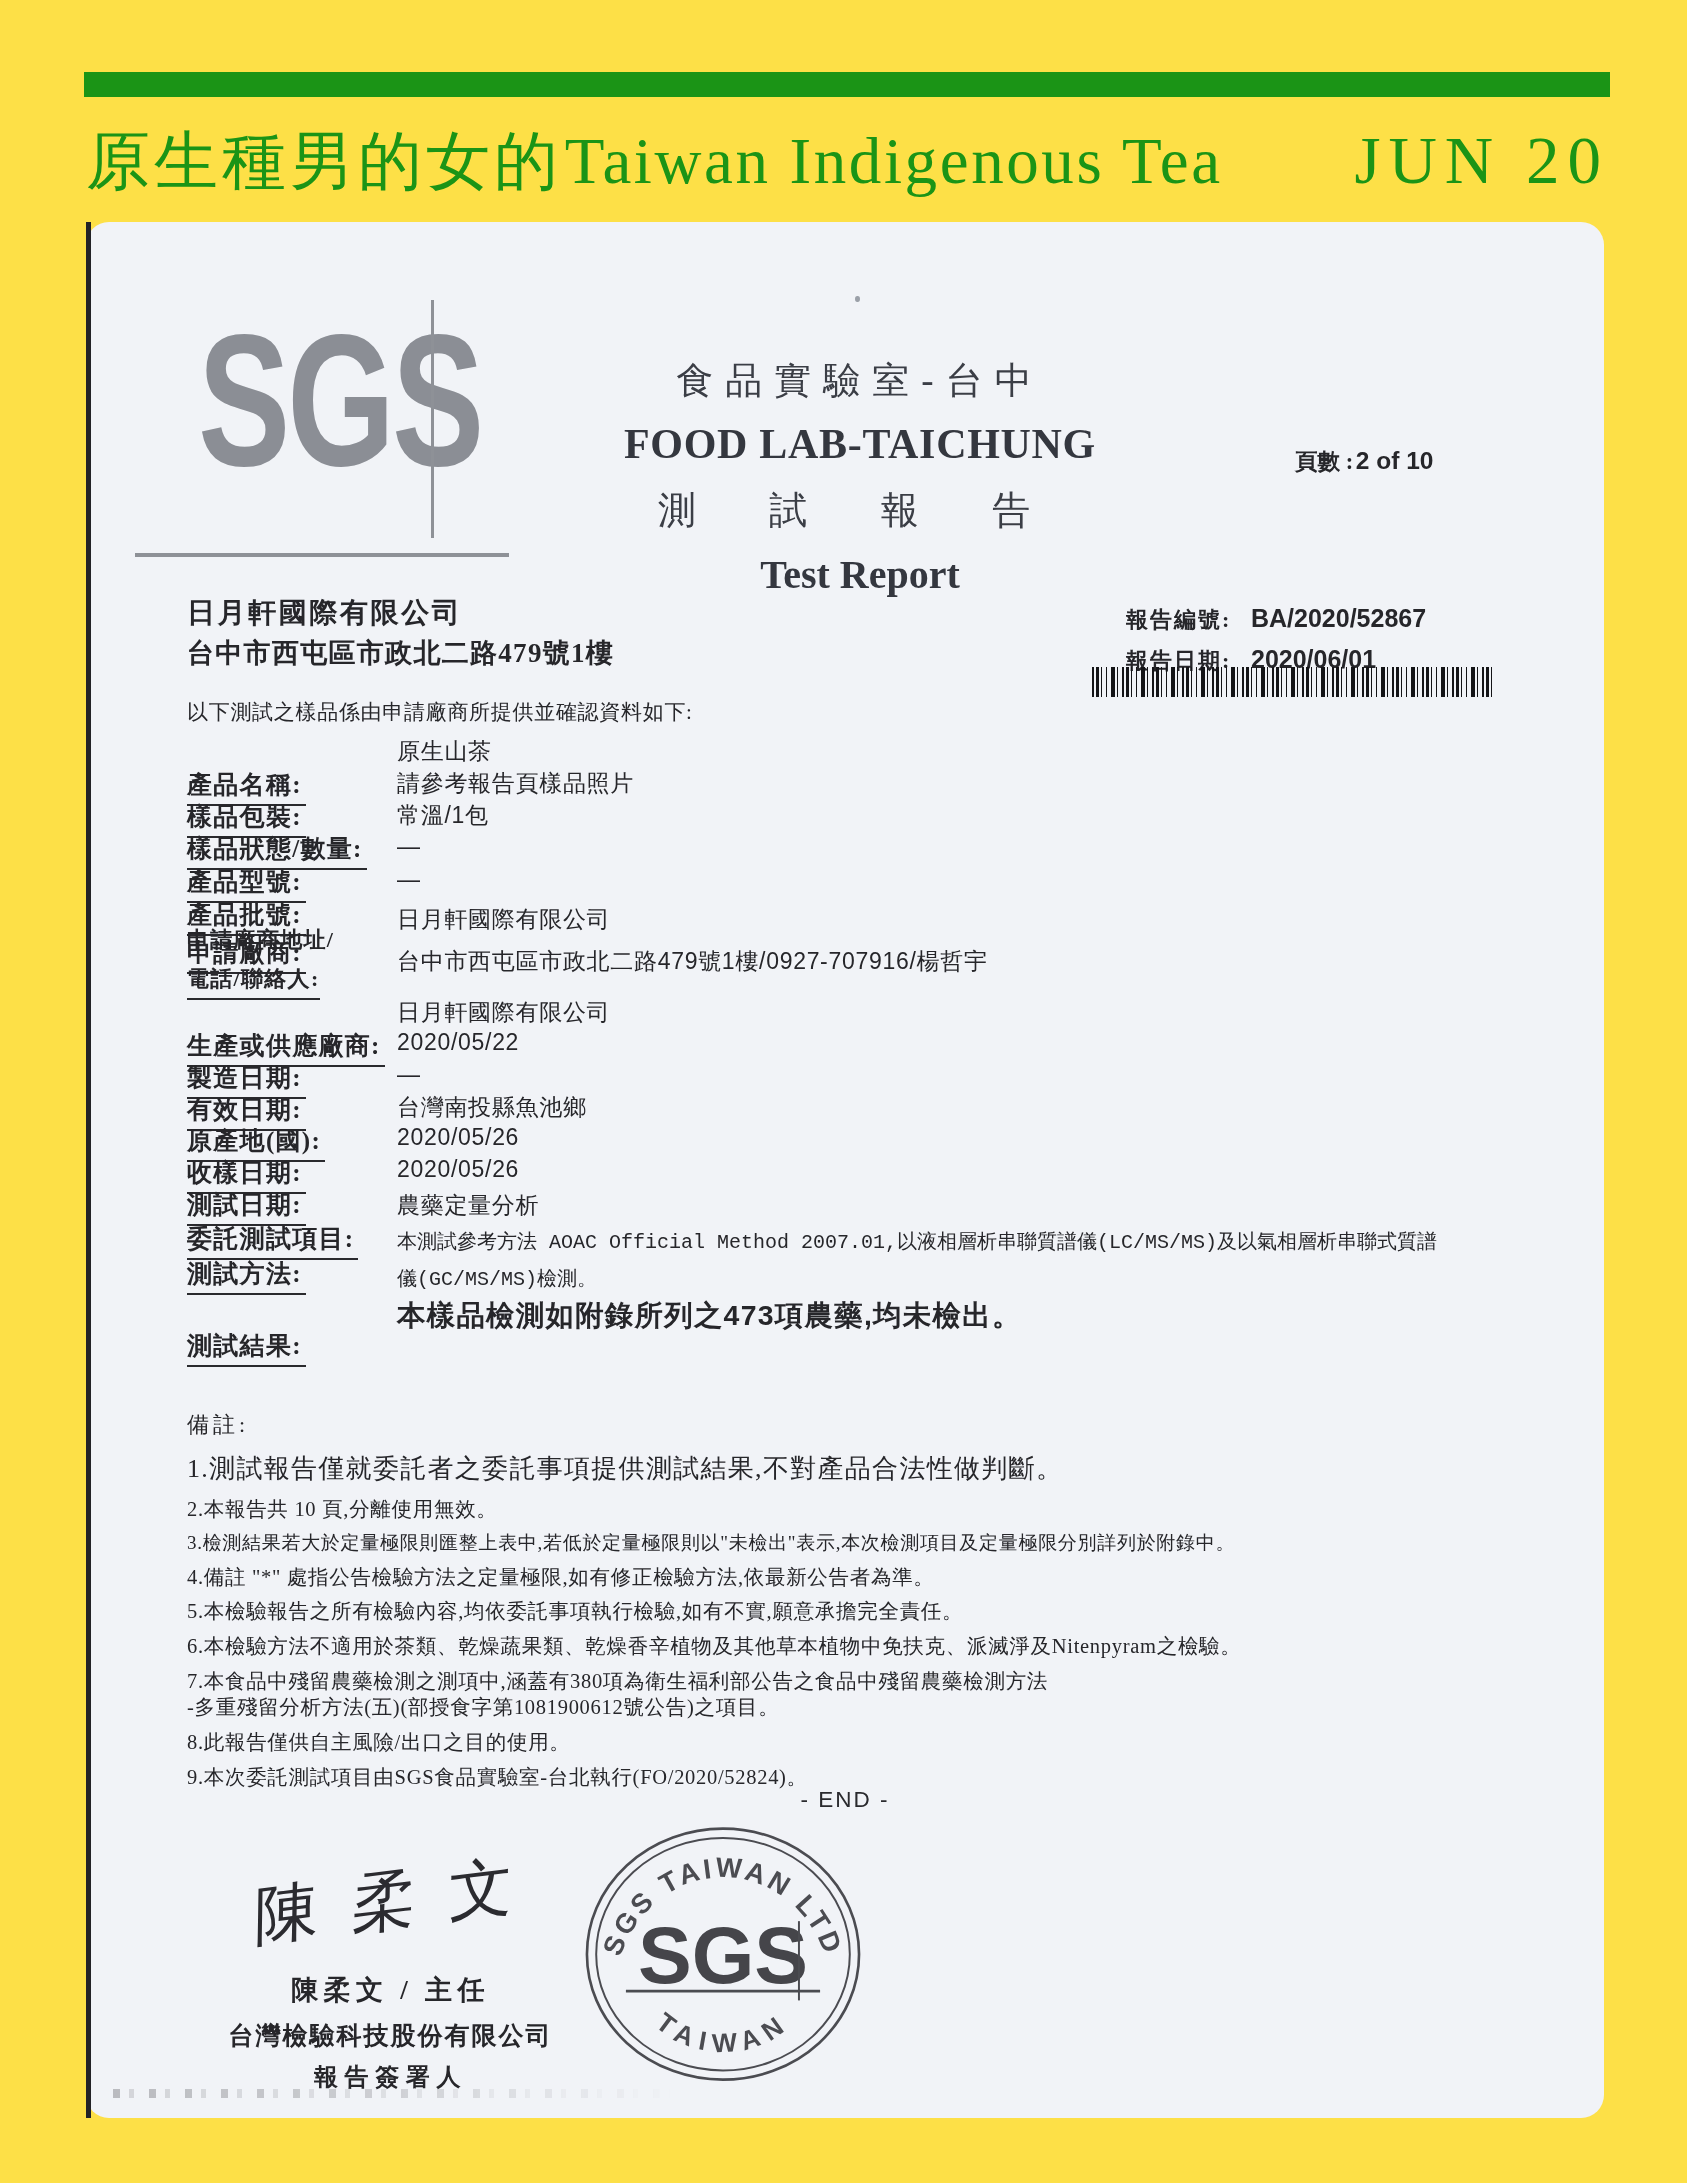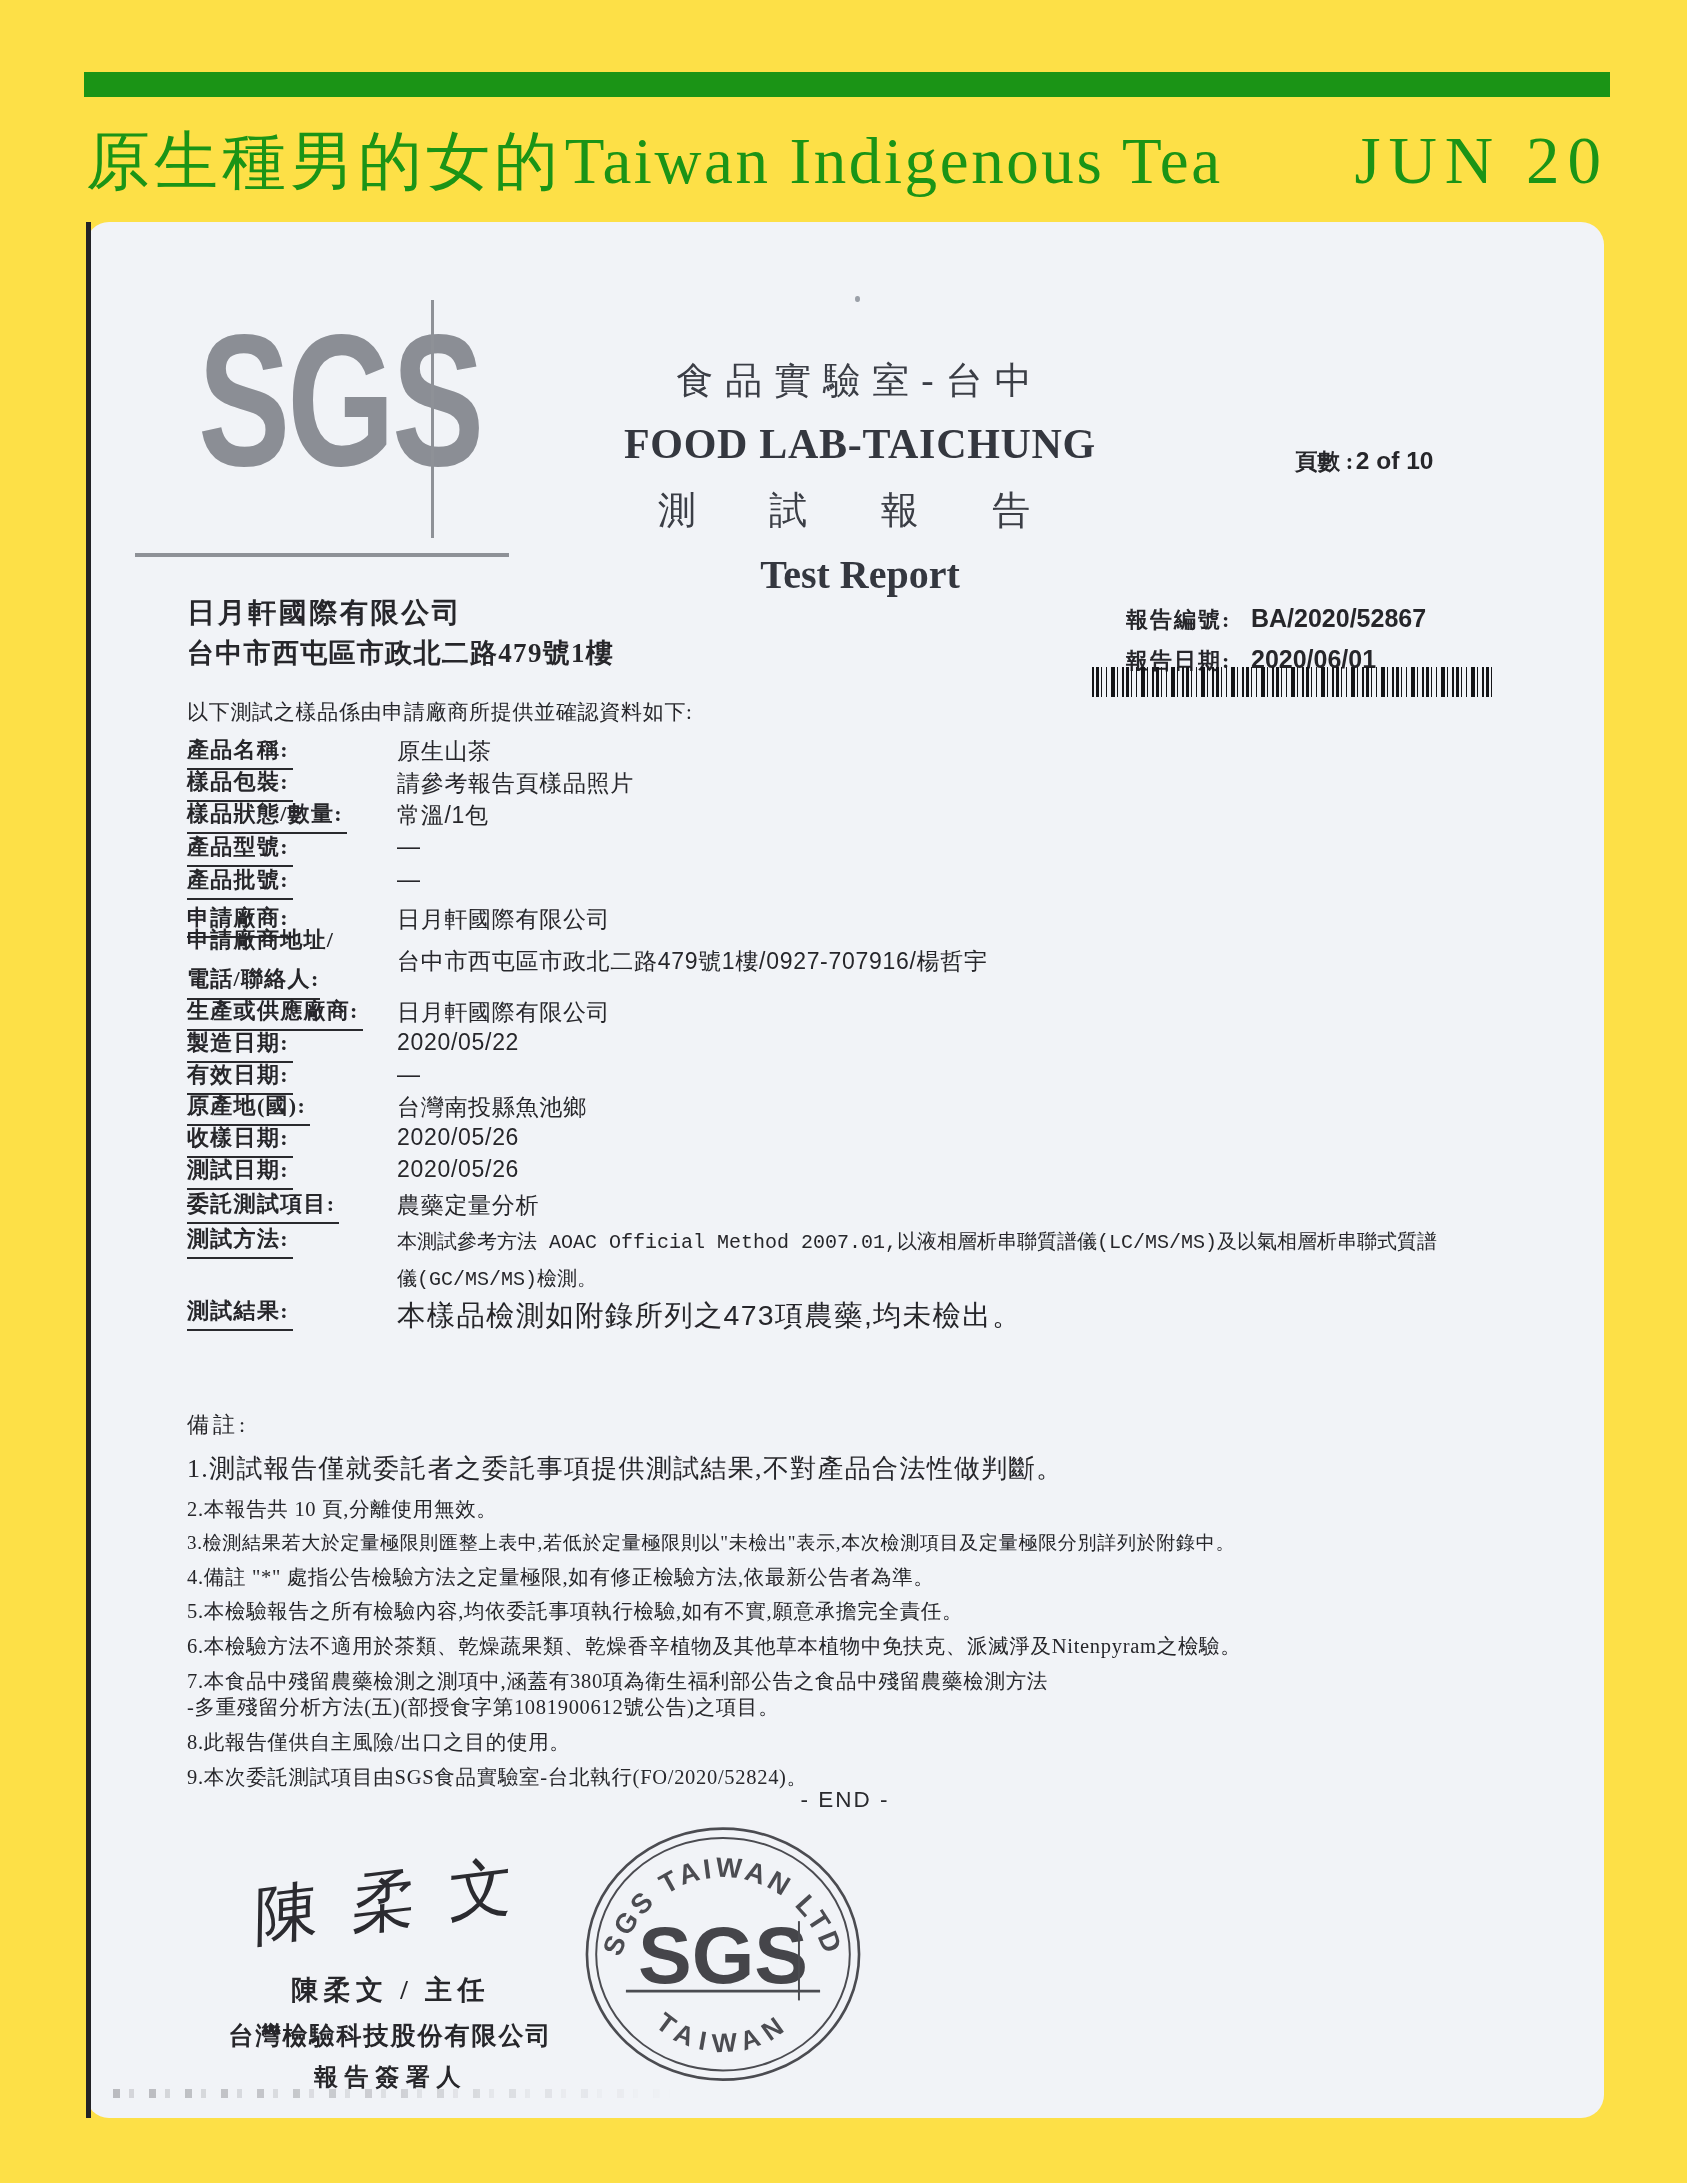--- a/index.html
+++ b/index.html
@@ -55,28 +55,28 @@
   .meta-row .val{font-family:var(--sans);font-size:25px;font-weight:bold;margin-left:17px;}
   .barcode{position:absolute;left:1006px;top:445px;width:401px;height:30px;
      background:repeating-linear-gradient(90deg,#141417 0 2px,transparent 2px 4px,#141417 4px 7.3px,
        transparent 7.3px 8.6px,#141417 8.6px 10px,transparent 10px 14px,#141417 14px 15px,
        transparent 15px 18.5px,#141417 18.5px 22.5px,transparent 22.5px 24.5px,#141417 24.5px 26px,transparent 26px 30px);}
 
   .intro{position:absolute;left:101px;top:476px;font-size:21px;letter-spacing:0.7px;}
 
   
   .frow{position:absolute;left:101px;white-space:nowrap;}
-  .frow .lbl{display:inline-block;font-size:22px;font-weight:bold;letter-spacing:1.3px;
-       border-bottom:2px solid #2a2a2e;padding:0 4px 3.3px 0;}
+  .frow .lbl{display:inline-block;font-size:25px;font-weight:bold;letter-spacing:1.3px;
+       border-bottom:2px solid #2a2a2e;padding:0 4px 3.3px 0;margin-top:33px;}
   .frow .val{position:absolute;left:210px;top:1.3px;font-family:var(--sans);font-size:23px;letter-spacing:0.7px;}
   .frow.wide .val{white-space:normal;width:1052px;}
   .lbl2{display:block;font-size:22px;font-weight:bold;letter-spacing:1.3px;}
   .lbl2.u{border-bottom:2px solid #2a2a2e;padding-bottom:3.3px;margin-top:9.3px;display:inline-block;}
   .method .val{font-family:var(--mono);font-size:20px;line-height:1.82;letter-spacing:0;}
-  .result .val{font-family:var(--sans);font-size:28.4px;font-weight:normal;letter-spacing:1.3px;}
+  .result .val{font-family:var(--sans);font-size:28.4px;font-weight:bold;letter-spacing:1.3px;}
 
   
   .remarks{position:absolute;left:101px;top:1188px;width:1409px;}
   .remarks .title{font-size:22px;letter-spacing:4px;margin-bottom:12px;}
   .remark-item{font-size:20.5px;line-height:1.3;margin-bottom:8px;white-space:pre-line;letter-spacing:0.7px;}
   .remark-item.n1{font-size:26px;margin-bottom:10.6px;letter-spacing:1.3px;}
   .remark-item.n3{font-size:19px;}
 
   .end-marker{position:absolute;left:0;right:0;top:1565px;text-align:center;
       font-family:var(--sans);font-size:22.5px;letter-spacing:2px;color:#2a2a2e;}

